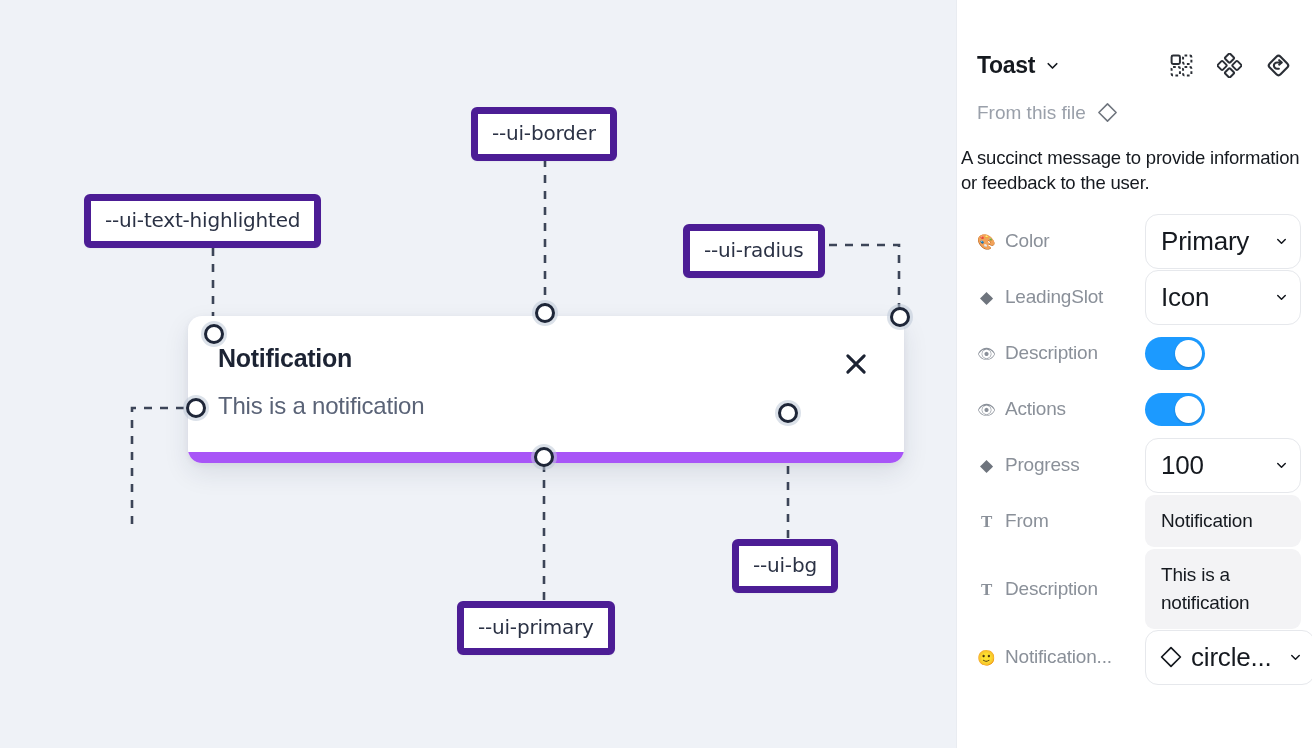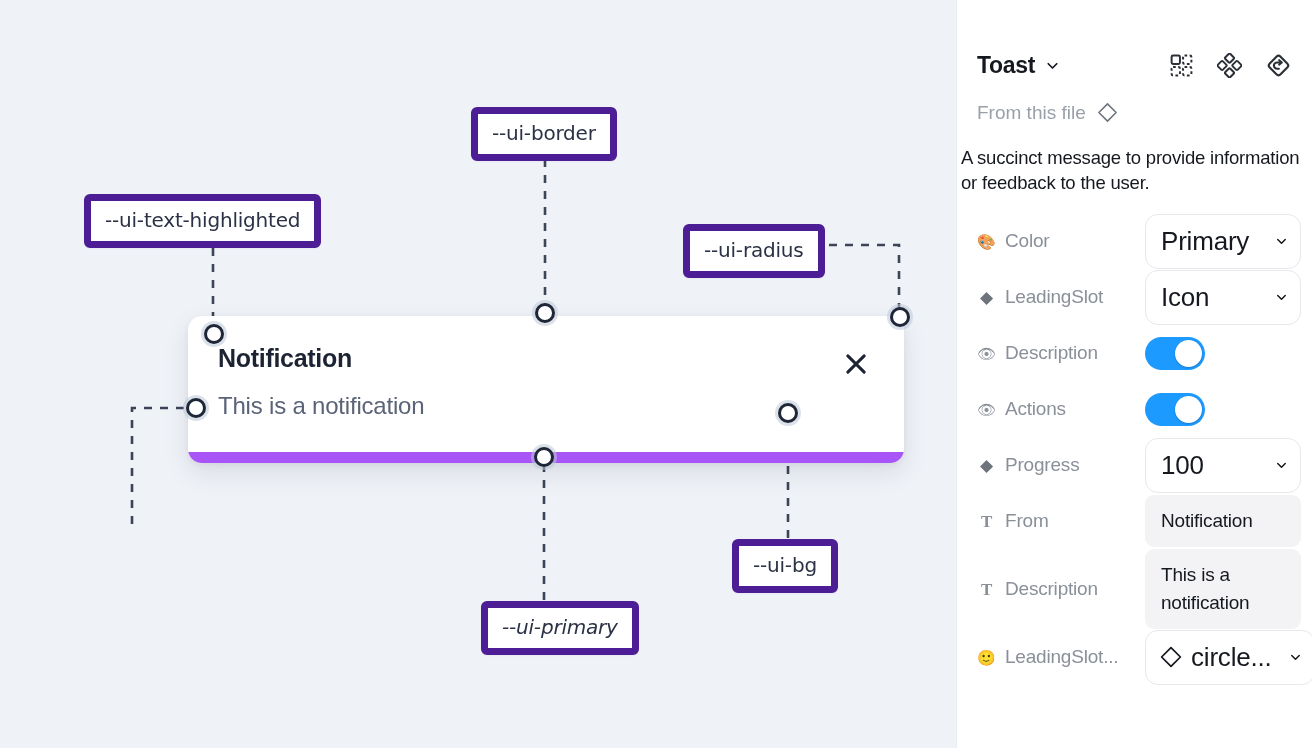--- a/index.html
+++ b/index.html
@@ -184,21 +184,21 @@
 
         <path d="M544 600 L544 459"></path>
 
         <path d="M788 538 L788 415"></path>
       </g>
     </svg>
 
     <div class="chip" style="left:84px; top:194px;">--ui-text-highlighted</div>
     <div class="chip" style="left:471px; top:107px;">--ui-border</div>
     <div class="chip" style="left:683px; top:224px;">--ui-radius</div>
-    <div class="chip" style="left:481px; top:601px;font-style:italic;">--ui-primary</div>
+    <div class="chip" style="left:457px; top:601px;">--ui-primary</div>
     <div class="chip" style="left:732px; top:539px;text-align:right;">--ui-bg</div>
 
     <div id="toast-card">
       <div id="toast-title">Notification</div>
       <div id="toast-desc">This is a notification</div>
       <div id="toast-close">
         <svg viewBox="0 0 24 24" width="28" height="28" fill="none" stroke="#1c2333" stroke-width="2.6" stroke-linecap="round">
           <path d="M5 5 L19 19 M19 5 L5 19"></path>
         </svg>
       </div>
@@ -354,21 +354,21 @@
           <span>Description</span>
         </span>
         <span class="prop-control">
           <span class="textfield">This is a notification</span>
         </span>
       </div>
 
       <div class="prop-row">
         <span class="prop-label">
           <span class="prop-icon">🙂</span>
-          <span>LeadingSlot...</span>
+          <span>Notification...</span>
         </span>
         <span class="prop-control">
           <span class="select" style="width:170px;padding-left:13px;">
             <span style="display:flex;flex:0 0 auto;">
               <svg viewBox="0 0 24 24" width="24" height="24" fill="none" stroke="#15191f" stroke-width="1.7" stroke-linejoin="round">
                   <path d="M12 2.6 L21.4 12 L12 21.4 L2.6 12 Z"></path>
                 </svg>
             </span>
             <span>circle...</span>
             <span class="caret">

